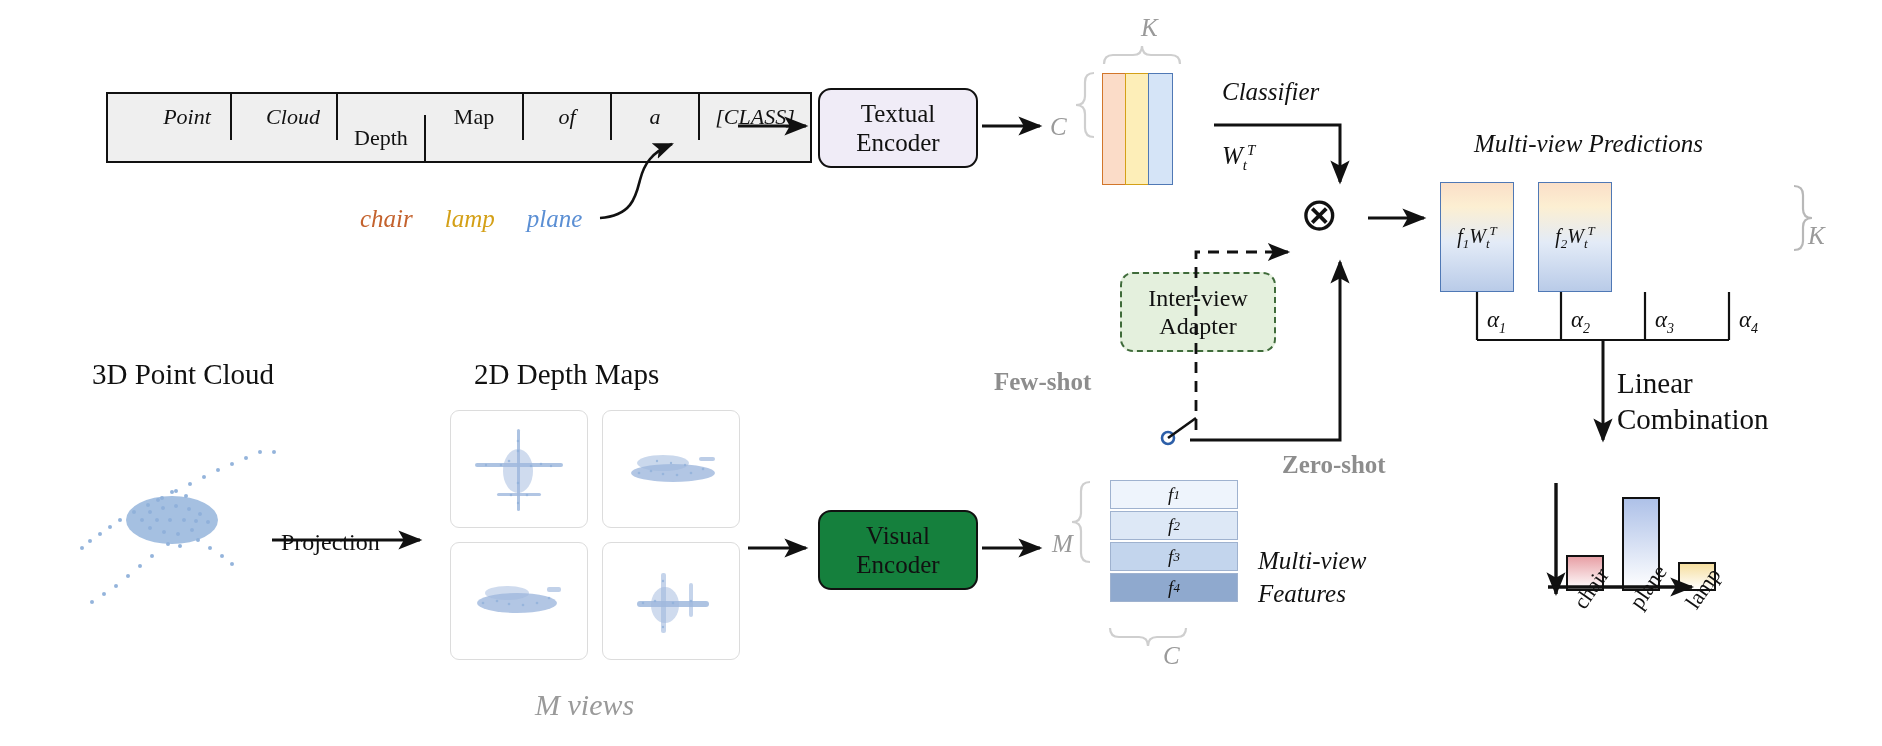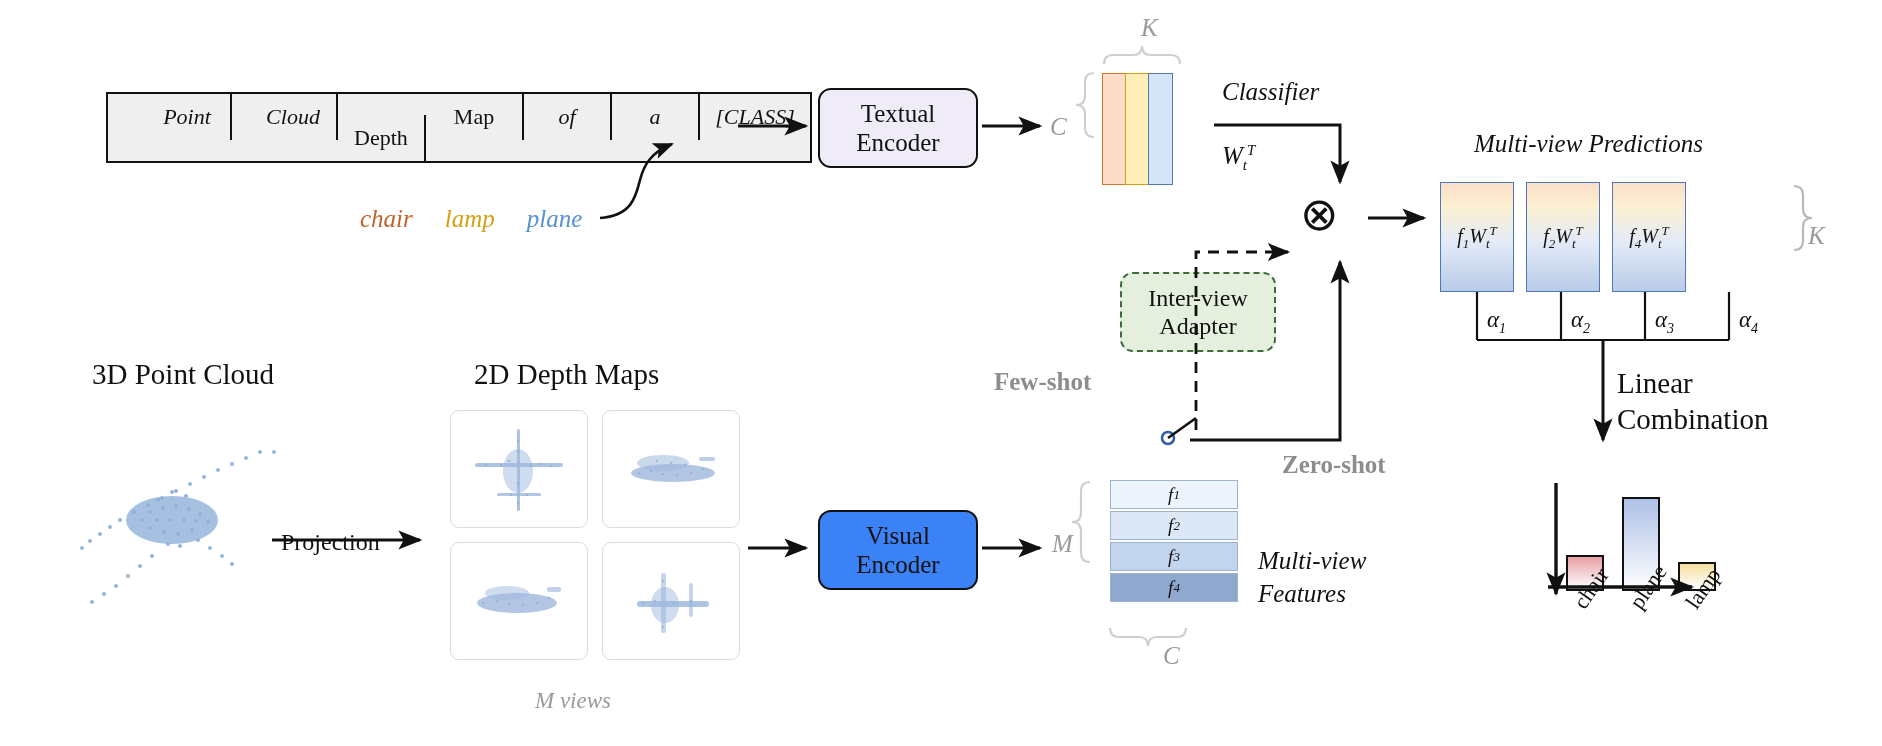--- a/index.html
+++ b/index.html
@@ -15,21 +15,21 @@
        text-align:center;font-size:22px;color:#111;background:#efefef;}
   #prompt-table .tok:last-child{border-right:none;}
 
   
   .cls-word{font-size:25px;font-style:italic;}
 
   
   .enc{border:2.4px solid #111;border-radius:13px;display:flex;flex-direction:column;
        align-items:center;justify-content:center;font-size:25px;line-height:1.18;}
   #textual-encoder{left:818px;top:88px;width:156px;height:76px;background:#f0ecf7;}
-  #visual-encoder{left:818px;top:510px;width:156px;height:76px;background:#3b82f6;}
+  #visual-encoder{left:818px;top:510px;width:156px;height:76px;background:#15803d;}
 
   
   #inter-view-adapter{left:1120px;top:272px;width:152px;height:76px;background:#e4f0dd;
        border:2.3px dashed #3f6b3a;border-radius:13px;display:flex;flex-direction:column;
        align-items:center;justify-content:center;font-size:24px;line-height:1.18;color:#111;}
 
   
   .lbl{font-size:24px;margin-top:29px;}
   .gray-lbl{font-size:25px;color:#8d8d8d;font-weight:bold;}
   .muted{color:#9a9a9a;}
@@ -38,21 +38,21 @@
   
   #classifier-matrix{left:1102px;top:73px;display:flex;height:110px;}
   #classifier-matrix .col{width:23px;height:110px;}
 
   
   #feature-stack{left:1110px;top:480px;width:128px;}
   #feature-stack .frow{height:27px;border:1.6px solid #9fb2cf;margin-bottom:2px;
        display:flex;align-items:center;justify-content:center;font-size:19px;font-style:italic;}
 
   
-  #predictions{left:1440px;top:182px;display:flex;gap:12px;}
+  #predictions{left:1440px;top:182px;display:flex;gap:24px;}
   .pred-box{width:72px;height:108px;border:1.8px solid #4f78b5;
        background:linear-gradient(180deg,#fadfc8 0%,#fcefd2 22%,#e3ebf7 55%,#b9cbe8 100%);
        display:flex;align-items:center;justify-content:center;font-size:20px;}
 
   
   #depth-maps{left:450px;top:410px;display:grid;grid-template-columns:138px 138px;
        grid-template-rows:118px 118px;gap:14px;}
   .dm{border:1.5px solid #dcdcdc;border-radius:9px;background:#fff;position:relative;overflow:hidden;}
 
   svg.ov{position:absolute;left:0;top:0;width:1882px;height:746px;pointer-events:none;}
@@ -104,40 +104,37 @@
 <div class="abs gray-lbl" style="left:1282px;top:451px;">Zero-shot</div>
 
 <div class="abs ser it" style="left:1474px;top:130px;font-size:25px;">Multi-view Predictions</div>
 <div id="predictions" class="abs">
     <div class="pred-box">
       <span class="ser it">f<sub style="font-size:13px">1</sub>W<sub style="font-size:13px">t</sub><sup style="font-size:13px">T</sup></span>
     </div>
     <div class="pred-box">
       <span class="ser it">f<sub style="font-size:13px">2</sub>W<sub style="font-size:13px">t</sub><sup style="font-size:13px">T</sup></span>
     </div>
-    <div class="pred-box">
-      <span class="ser it">f<sub style="font-size:13px">4</sub>W<sub style="font-size:13px">t</sub><sup style="font-size:13px">T</sup></span>
-    </div>
   </div>
 <div class="abs muted ser it" style="left:1808px;top:222px;font-size:25px;">K</div>
 <div class="abs" id="alpha-labels">
     <div class="abs ser it" style="left: 1487px; top: 307px; font-size: 23px; font-family: Liberation Serif, serif;">α<sub style="font-size:14px">1</sub></div>
     <div class="abs ser it" style="left: 1571px; top: 307px; font-size: 23px;">α<sub style="font-size:14px">2</sub></div>
     <div class="abs ser it" style="left: 1655px; top: 307px; font-size: 23px;">α<sub style="font-size:14px">3</sub></div>
     <div class="abs ser it" style="left: 1739px; top: 307px; font-size: 23px;">α<sub style="font-size:14px">4</sub></div>
   </div>
 <div class="abs" style="left:1617px;top:365px;font-size:29px;line-height:1.25;">
   <div>Linear</div>
   <div>Combination</div>
 </div>
 
 <div class="abs big-title" style="left:92px;top:358px;">3D Point Cloud</div>
 <div class="abs big-title" style="left:474px;top:358px;">2D Depth Maps</div>
 <div class="abs lbl" style="left:281px;top:500px;">Projection</div>
-<div class="abs muted ser it" style="left:535px;top:688px;font-size:23px;">M  views</div>
+<div class="abs muted ser it" style="left:535px;top:688px;font-size:30px;">M  views</div>
 
 <div id="depth-maps" class="abs">
   <div class="dm">
     <svg viewBox="0 0 138 118" width="138" height="118">
       <g fill="#9fb8dd">
         <rect x="66" y="18" width="3" height="82" rx="1.5" opacity=".85"></rect>
         <rect x="24" y="52" width="88" height="4" rx="2" opacity=".85"></rect>
         <rect x="46" y="82" width="44" height="3" rx="1.5" opacity=".8"></rect>
         <ellipse cx="67" cy="60" rx="15" ry="22" opacity=".5"></ellipse>
       </g>

